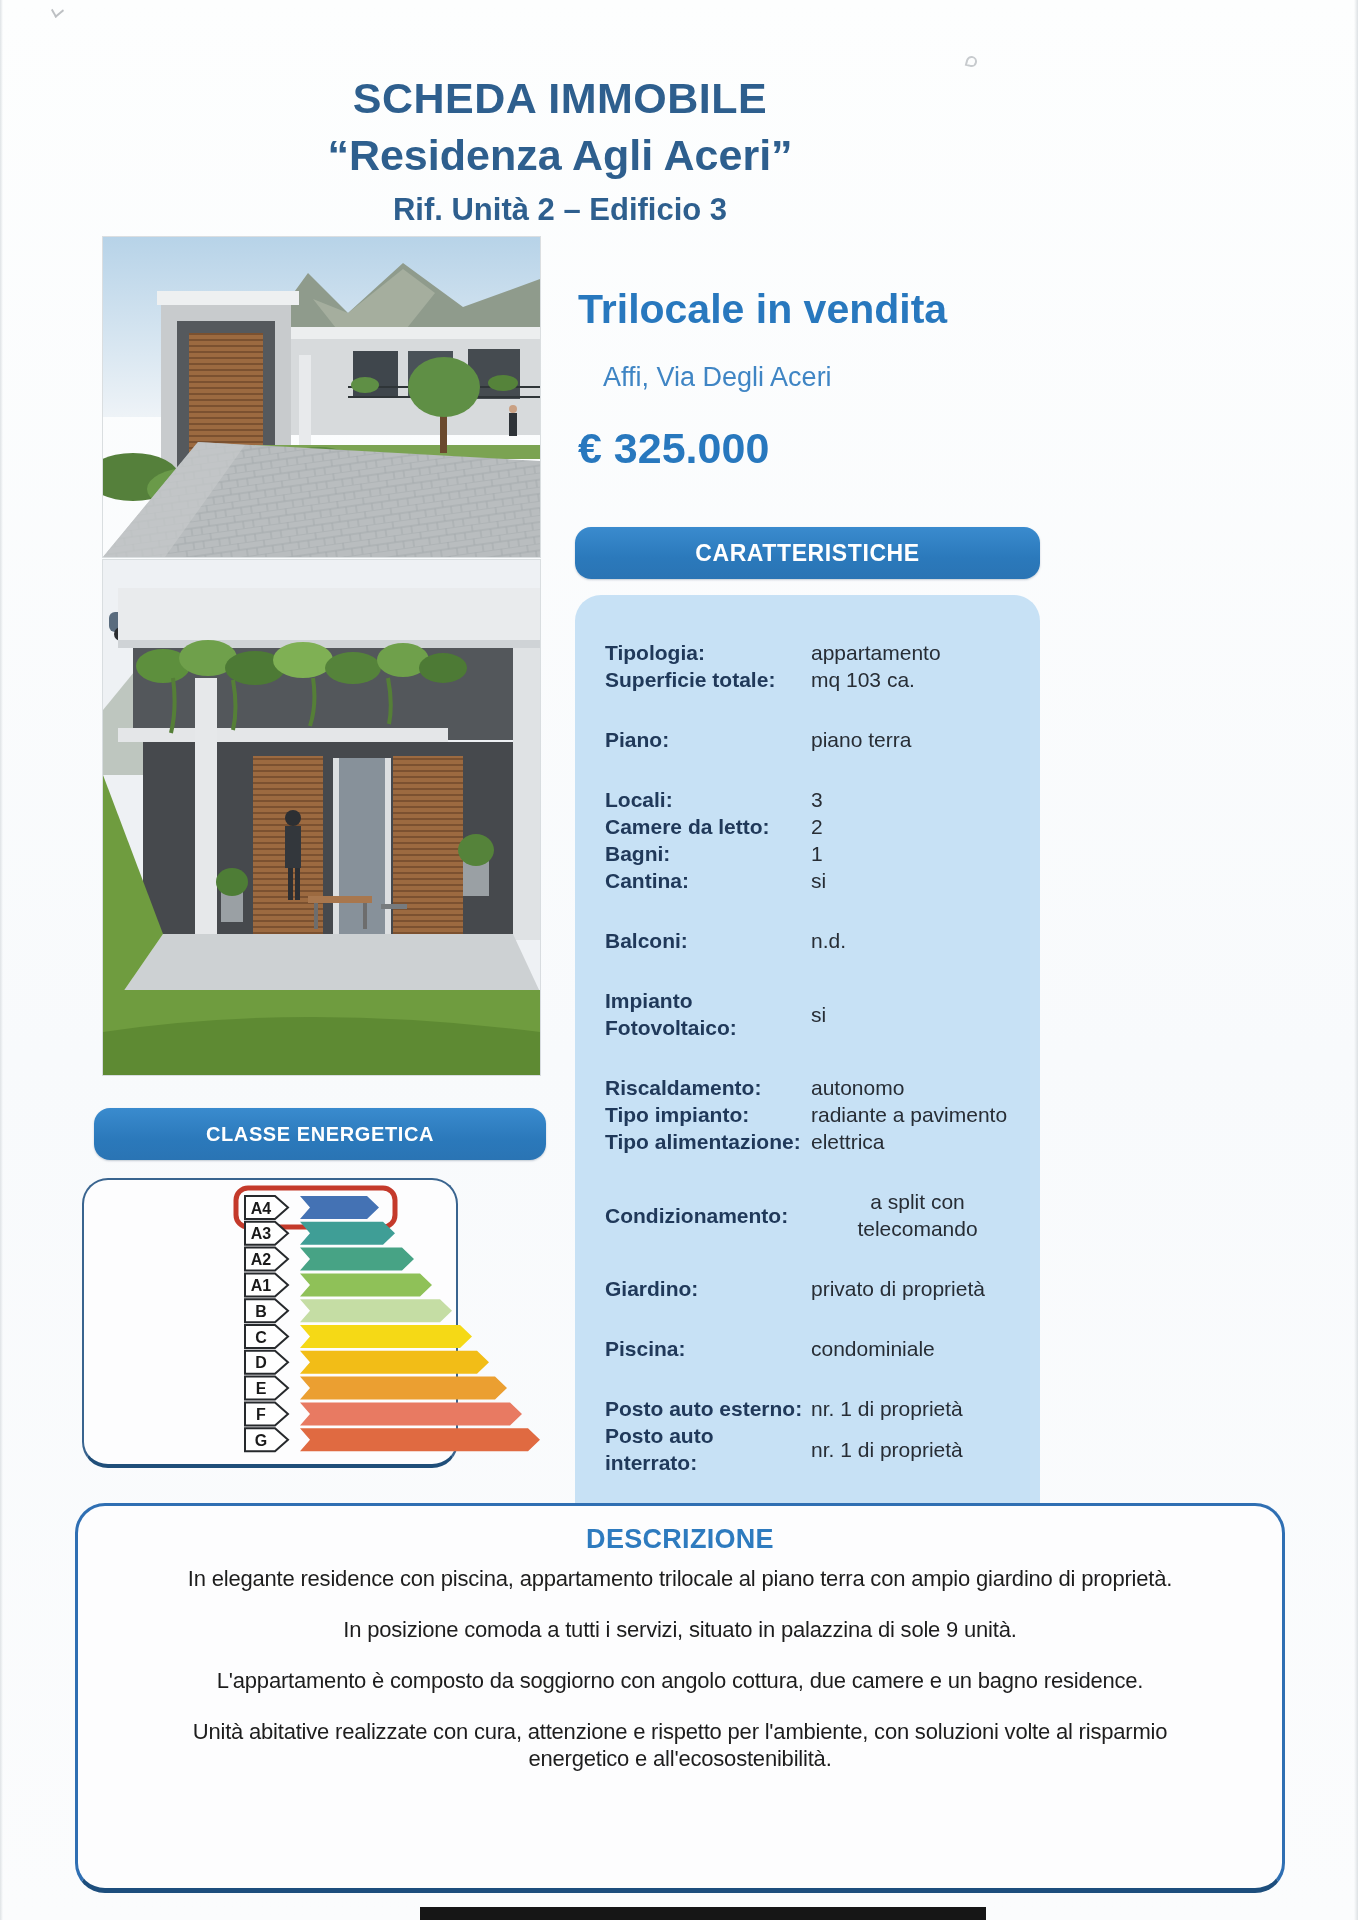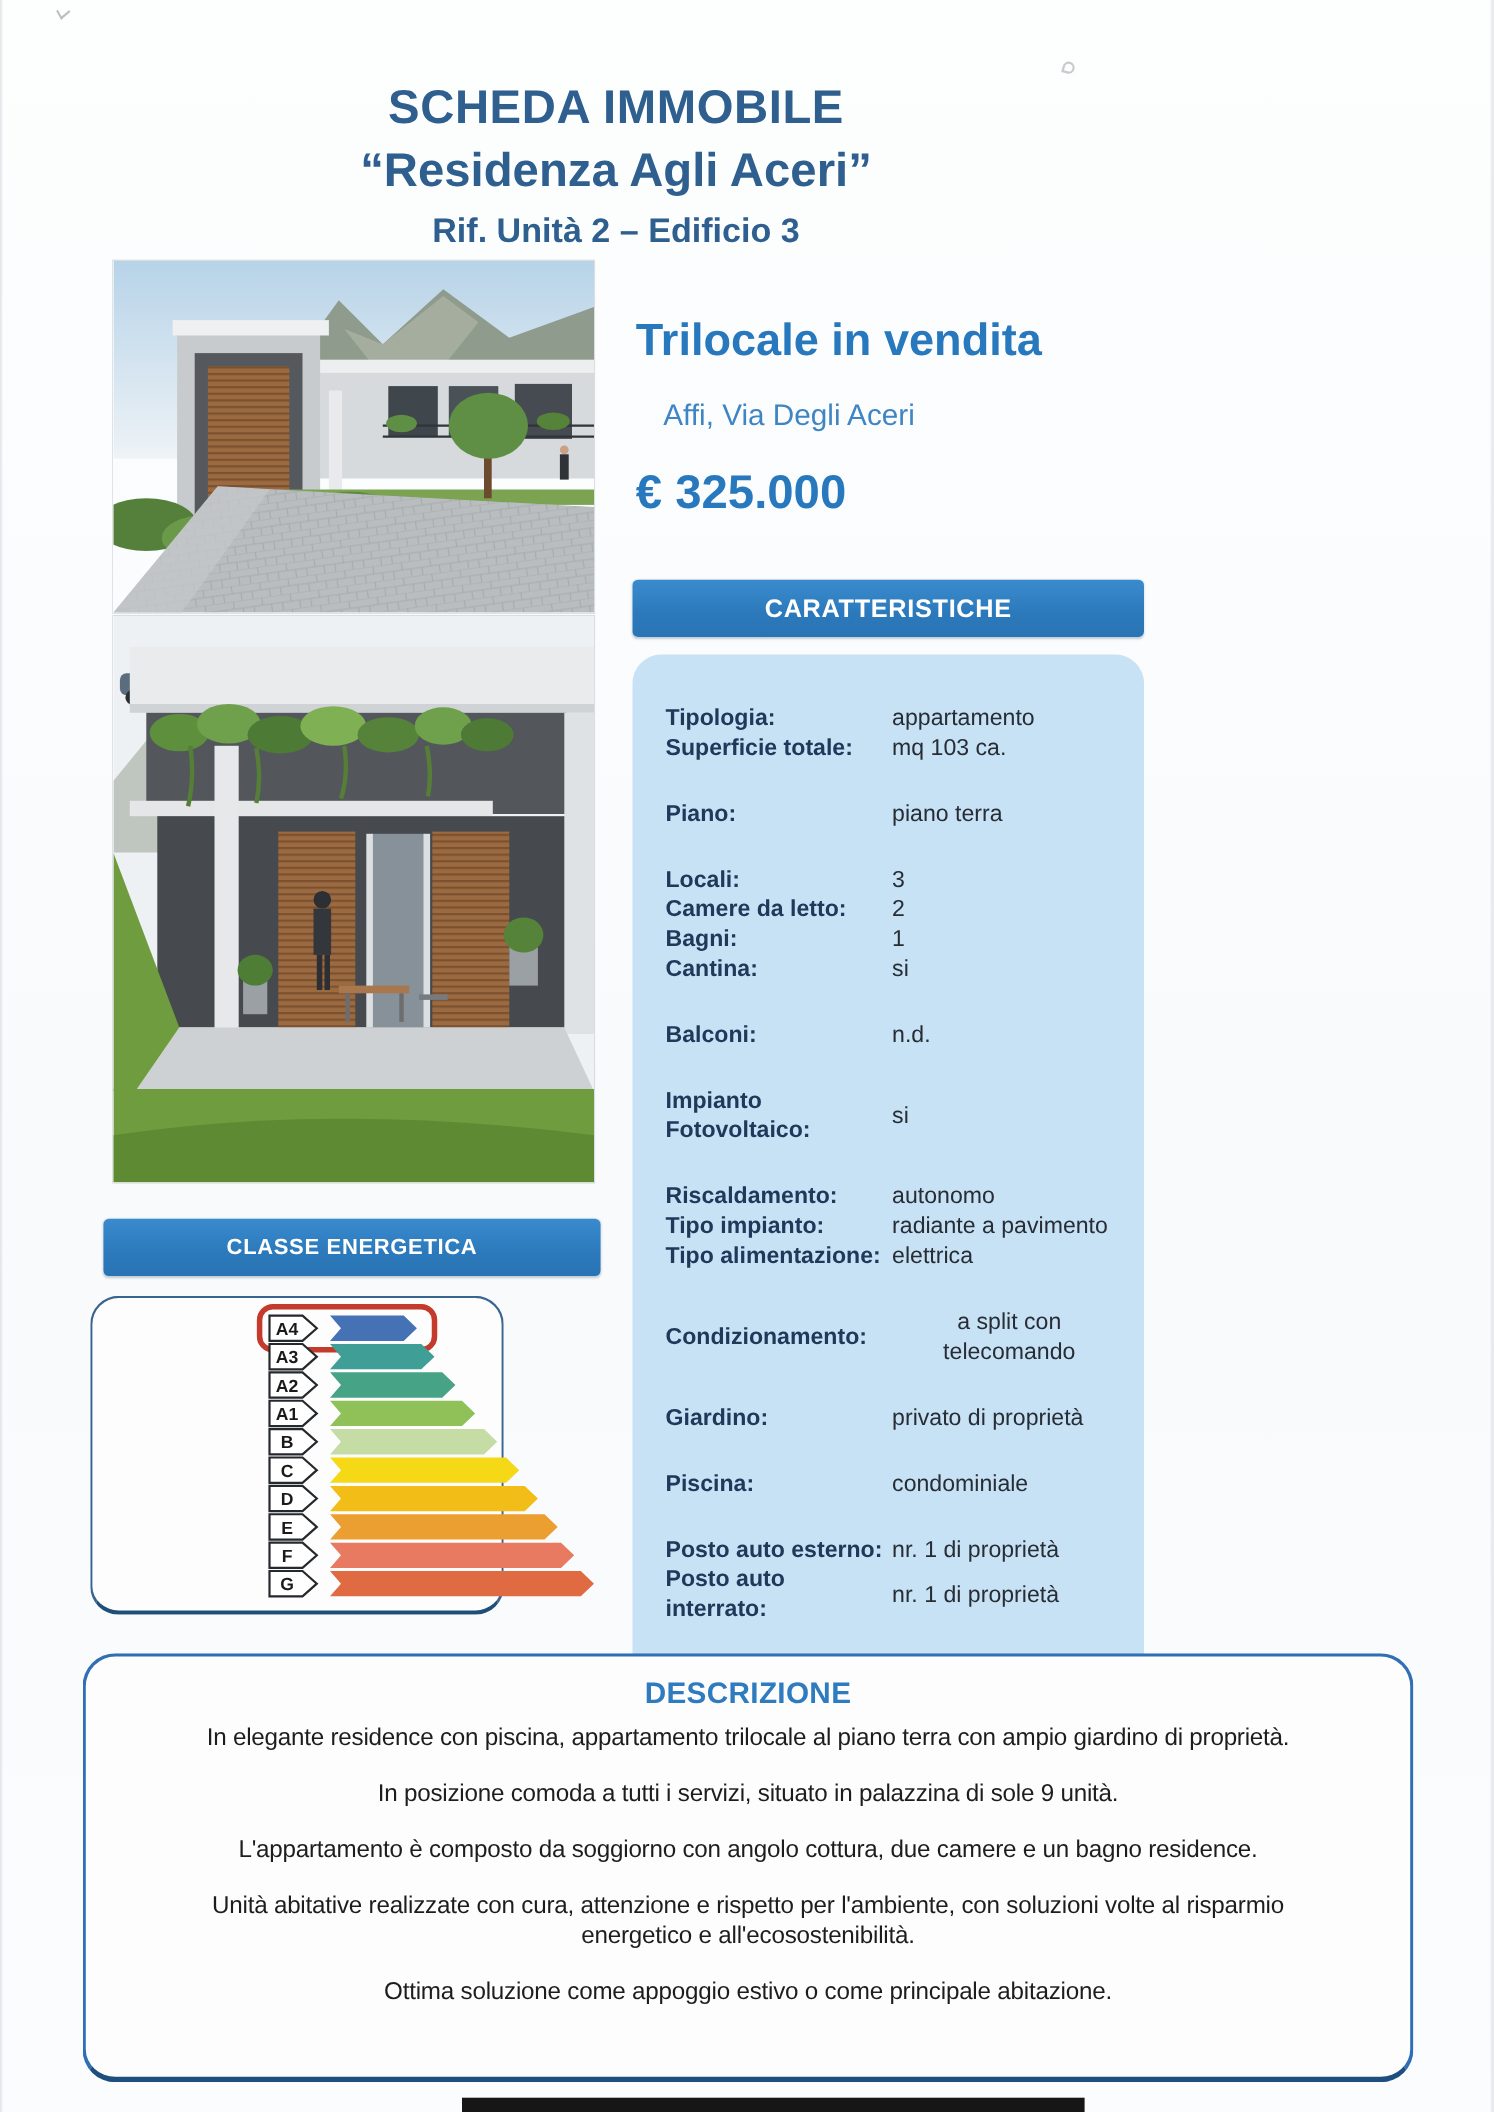--- a/index.html
+++ b/index.html
@@ -17,21 +17,21 @@
   .photo svg{display:block;width:100%;height:100%;}
   .photo1{top:237px;width:437px;height:320px;}
   .photo2{top:560px;width:437px;height:515px;}
 
   
   .listing-heading{position:absolute;left:578px;top:286px;font-size:41px;font-weight:bold;color:#2878be;}
   .listing-location{position:absolute;left:558px;top:362px;font-size:27px;color:#3f85c4;margin-left:45px;}
   .listing-price{position:absolute;left:578px;top:424px;font-size:43px;font-weight:bold;color:#2878be;}
 
   
-  .bluebar{position:absolute;height:52px;border-radius:5px;color:#ffffff;font-weight:bold;
+  .bluebar{position:absolute;height:52px;border-radius:16px;color:#ffffff;font-weight:bold;
            display:flex;align-items:center;justify-content:center;letter-spacing:.6px;
            background:linear-gradient(180deg,#3a8bce 0%,#2b79bb 60%,#2a74b4 100%);
            box-shadow:0 1px 2px rgba(30,60,90,.25);}
   .carat-header{left:575px;top:527px;width:465px;font-size:23px;}
   .energy-header{left:94px;top:1108px;width:452px;font-size:20px;}
 
   
   .cpanel{position:absolute;left:575px;top:595px;width:465px;height:1101px;background:#c7e1f5;
           border-radius:26px;box-sizing:border-box;padding:44px 16px 0 30px;}
   .cgroup{margin-bottom:33px;}
@@ -331,18 +331,17 @@
       </svg>
   </div>
 
   <div class="dbox">
     <div class="dtitle">DESCRIZIONE</div>
     <div>
         <p class="dp">In elegante residence con piscina, appartamento trilocale al piano terra con ampio giardino di proprietà.</p>
         <p class="dp">In posizione comoda a tutti i servizi, situato in palazzina di sole 9 unità.</p>
         <p class="dp">L'appartamento è composto da soggiorno con angolo cottura, due camere e un bagno residence.</p>
         <p class="dp">Unità abitative realizzate con cura, attenzione e rispetto per l'ambiente, con soluzioni volte al risparmio energetico e all'ecosostenibilità.</p>
-        <p class="dp">Ottima soluzione come appoggio estivo o come principale abitazione.</p>
       </div>
   </div>
 
   <div class="bottom-strip"></div>
 </div>
 
 </body></html>

